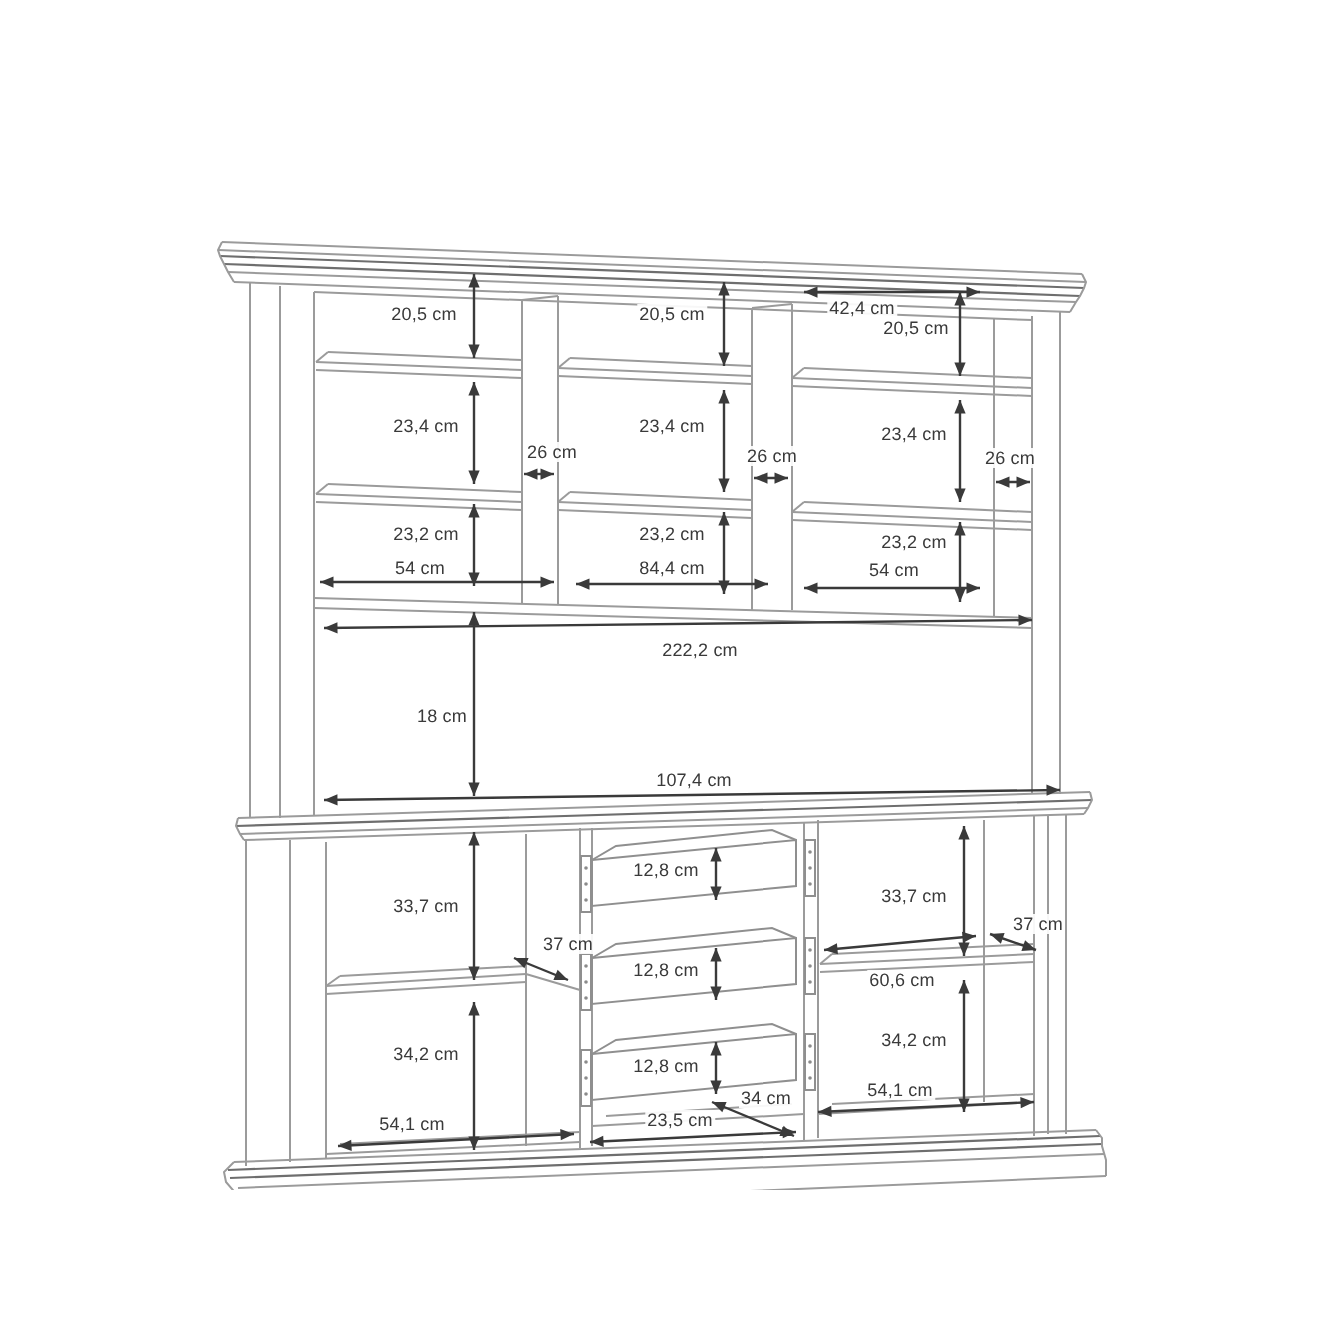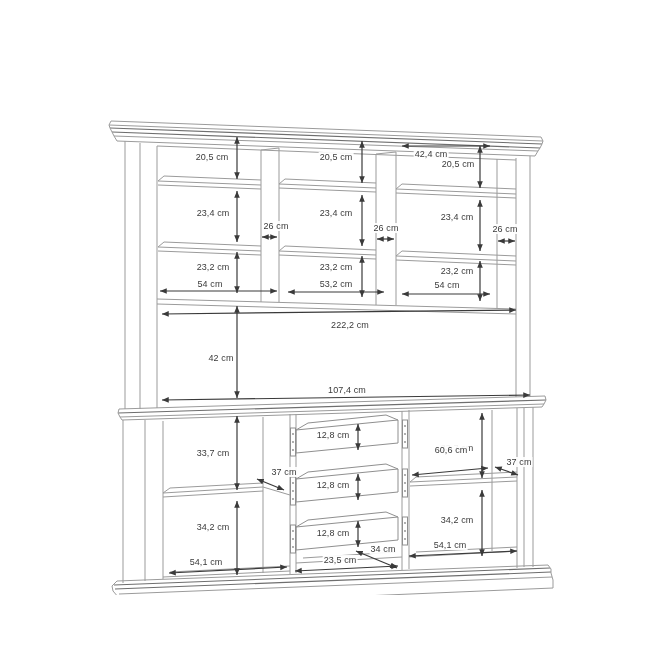--- a/index.html
+++ b/index.html
@@ -243,29 +243,29 @@
   <div class="dim" style="left:213px;top:213px">23,4 cm</div>
   <div class="dim" style="left:336px;top:213px">23,4 cm</div>
   <div class="dim" style="left:457px;top:217px">23,4 cm</div>
   <div class="dim" style="left:276px;top:226px">26 cm</div>
   <div class="dim" style="left:386px;top:228px">26 cm</div>
   <div class="dim" style="left:505px;top:229px">26 cm</div>
   <div class="dim" style="left:213px;top:267px">23,2 cm</div>
   <div class="dim" style="left:336px;top:267px">23,2 cm</div>
   <div class="dim" style="left:457px;top:271px">23,2 cm</div>
   <div class="dim" style="left:210px;top:284px">54 cm</div>
-  <div class="dim" style="left:336px;top:284px">53,2 cm</div>
+  <div class="dim" style="left:336px;top:284px">84,4 cm</div>
   <div class="dim" style="left:447px;top:285px">54 cm</div>
   <div class="dim" style="left:350px;top:325px">222,2 cm</div>
-  <div class="dim" style="left:221px;top:358px">42 cm</div>
+  <div class="dim" style="left:221px;top:358px">18 cm</div>
   <div class="dim" style="left:347px;top:390px">107,4 cm</div>
   <div class="dim" style="left:213px;top:453px">33,7 cm</div>
   <div class="dim" style="left:457px;top:448px">33,7 cm</div>
   <div class="dim" style="left:284px;top:472px">37 cm</div>
-  <div class="dim" style="left:451px;top:450px">60,6 cm</div>
+  <div class="dim" style="left:451px;top:490px">60,6 cm</div>
   <div class="dim" style="left:519px;top:462px">37 cm</div>
   <div class="dim" style="left:213px;top:527px">34,2 cm</div>
   <div class="dim" style="left:457px;top:520px">34,2 cm</div>
   <div class="dim" style="left:333px;top:435px">12,8 cm</div>
   <div class="dim" style="left:333px;top:485px">12,8 cm</div>
   <div class="dim" style="left:333px;top:533px">12,8 cm</div>
   <div class="dim" style="left:383px;top:549px">34 cm</div>
   <div class="dim" style="left:206px;top:562px">54,1 cm</div>
   <div class="dim" style="left:340px;top:560px">23,5 cm</div>
   <div class="dim" style="left:450px;top:545px">54,1 cm</div>

